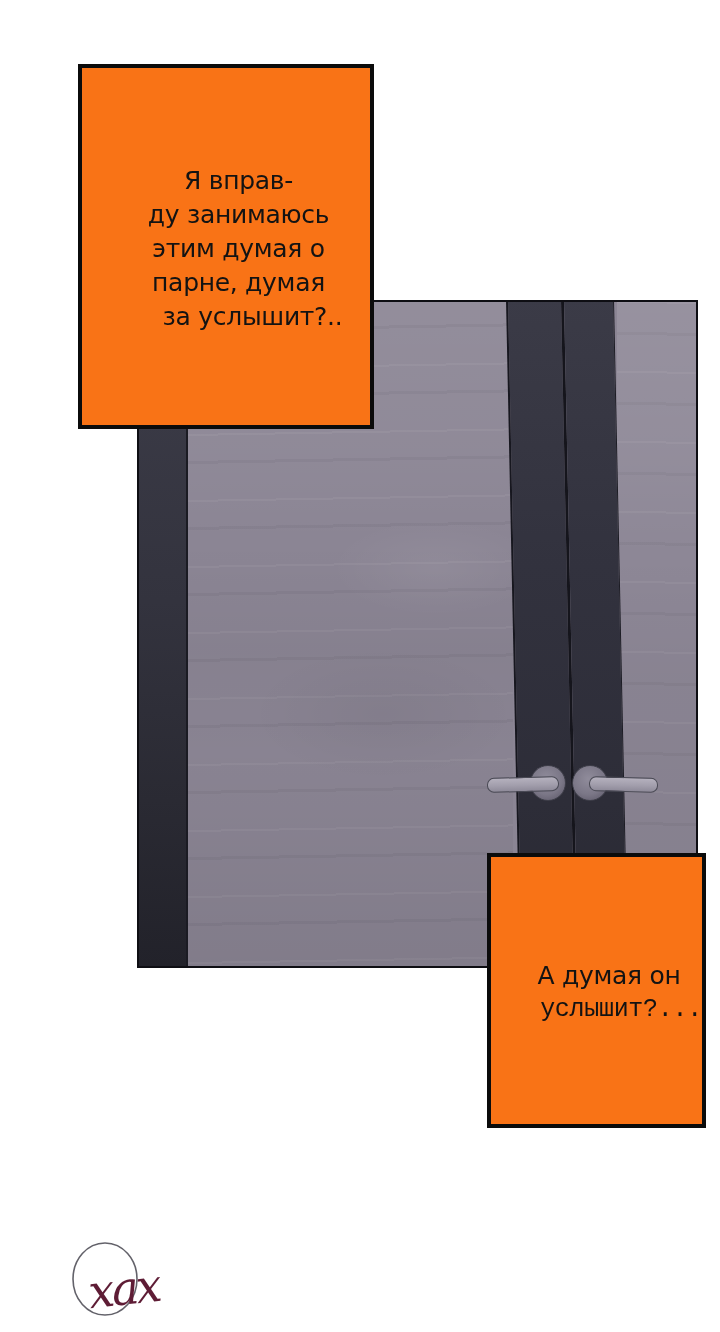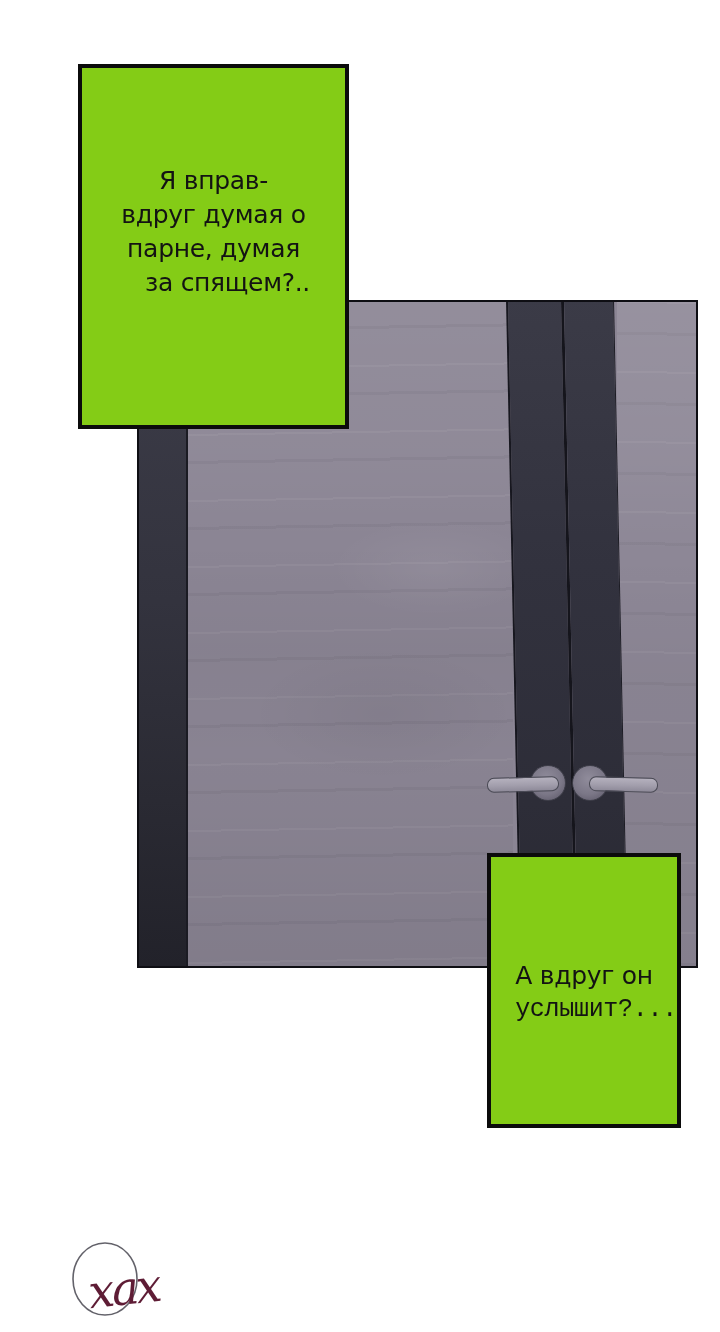--- a/index.html
+++ b/index.html
@@ -74,28 +74,29 @@
     border: 1px solid #4a4a55;
     border-radius: 7px;
     box-sizing: border-box;
   }
   .lever-left  { left: 348px; width: 72px; transform: rotate(-1.5deg); }
   .lever-right { left: 450px; width: 69px; transform: rotate(1.5deg); }
 
   
   .bubble {
     position: absolute;
-    background: #84cc16;
+    background: #f97316;
     border: 4px solid #0b0b0b;
     color: #131313;
     text-align: center;
     font-size: 25px;
     line-height: 34px;
     letter-spacing: -0.3px;
     box-sizing: content-box;
+    padding-left: 25px;
   }
   .bubble-1 { left: 78px;  top: 64px;  width: 263px; height: 357px; padding-top: 0; }
   .bubble-1 .text-block { margin-top: 96px; }
   .bubble-2 { left: 487px; top: 853px; width: 186px; height: 267px; }
   .bubble-2 .text-block { margin-top: 102px; }
   .line { white-space: nowrap; }
   .line-indent  { transform: translateX(14px); }
   .line-indent2 { transform: translateX(12px); font-family: Liberation Mono, monospace; }
 
   
@@ -123,29 +124,30 @@
     </div>
     <div class="rosette rosette-left"></div>
     <div class="rosette rosette-right"></div>
     <div class="lever lever-left"></div>
     <div class="lever lever-right"></div>
   </div>
 
   <div class="bubble bubble-1">
     <div class="text-block">
       <div class="line">Я вправ-</div>
-      <div class="line">вдруг думая о</div>
+      <div class="line">ду занимаюсь</div>
+      <div class="line">этим думая о</div>
       <div class="line">парне, думая</div>
-      <div class="line line-indent">за спящем?..</div>
+      <div class="line line-indent">за услышит?..</div>
     </div>
   </div>
 
   <div class="bubble bubble-2">
     <div class="text-block">
-      <div class="line">А вдруг он</div>
+      <div class="line">А думая он</div>
       <div class="line line-indent2">услышит?...</div>
     </div>
   </div>
 
   <div class="signature">
     <svg width="140" height="95" viewBox="0 0 140 95">
       <ellipse cx="65" cy="44" rx="32" ry="36" fill="none" stroke="#63626a" stroke-width="1.6"></ellipse>
       <text x="48" y="71" fill="#5e1c35" transform="rotate(-6 70 50)">хах</text>
     </svg>
   </div>

